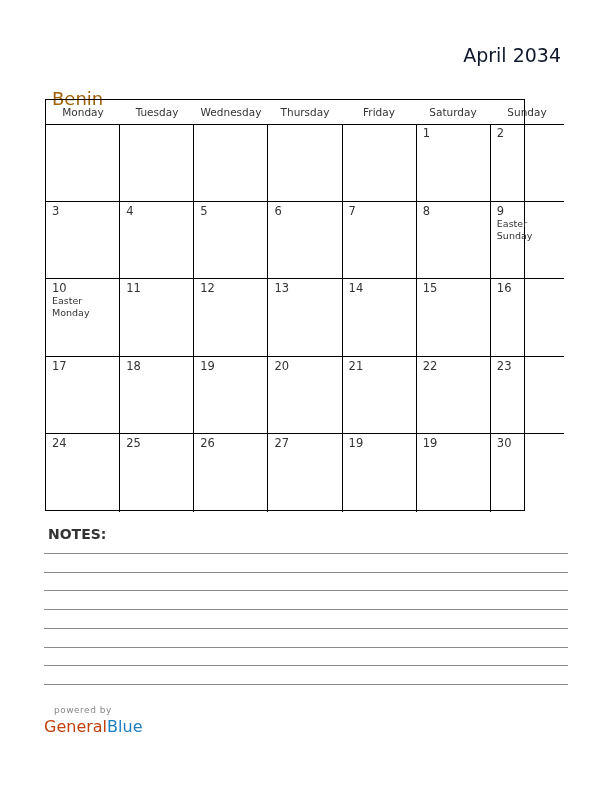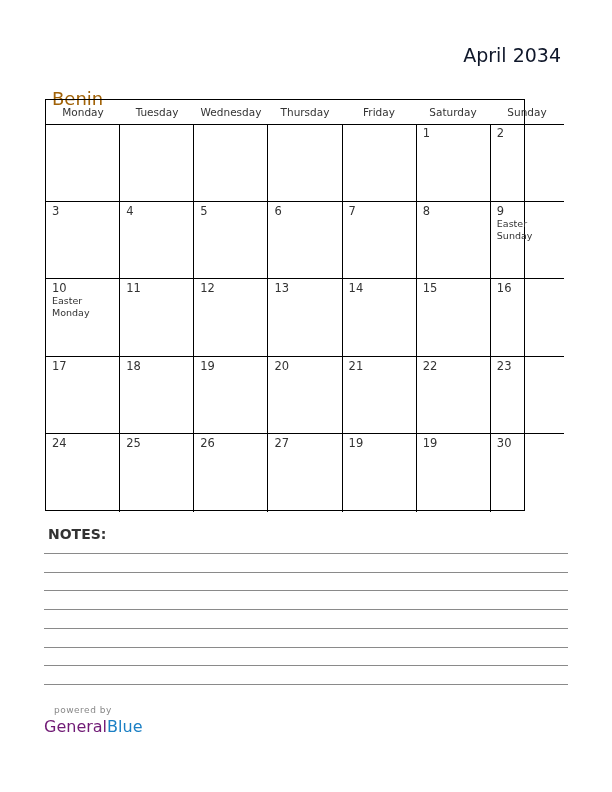--- a/index.html
+++ b/index.html
@@ -13,21 +13,21 @@
   .row { display: flex; height: 77.6px; border-bottom: 1px solid #000; box-sizing: border-box; }
   .row:last-child { border-bottom: none; }
   .cell { flex: 1; border-right: 1px solid #000; box-sizing: border-box; padding: 2px 6px; }
   .cell:last-child { border-right: none; }
   .num { font-size: 11.5px; color: #333; display: block; line-height: 14px; }
   .hol { font-size: 9.5px; color: #333; display: block; line-height: 12px; }
   .notes-label { position: absolute; left: 48px; top: 526px; font-size: 14px; color: #333; font-weight: bold; }
   .nline { position: absolute; left: 44px; width: 524px; height: 0; border-top: 1px solid #8a8a8a; }
   .powered { position: absolute; left: 46px; top: 705px; font-size: 9px; color: #888; letter-spacing: 0.5px; padding-left: 8px; }
   .brand { position: absolute; left: 44px; top: 717px; font-size: 16px; }
-  .brand .g { color: #701a75; }
+  .brand .g { color: #c2410c; }
   .brand .b { color: #1a7fc4; }
 </style>
 </head>
 <body>
 
 <div class="country">Benin</div>
 <div class="month">April 2034</div>
 
 <div class="cal">
   <div class="hdr">

